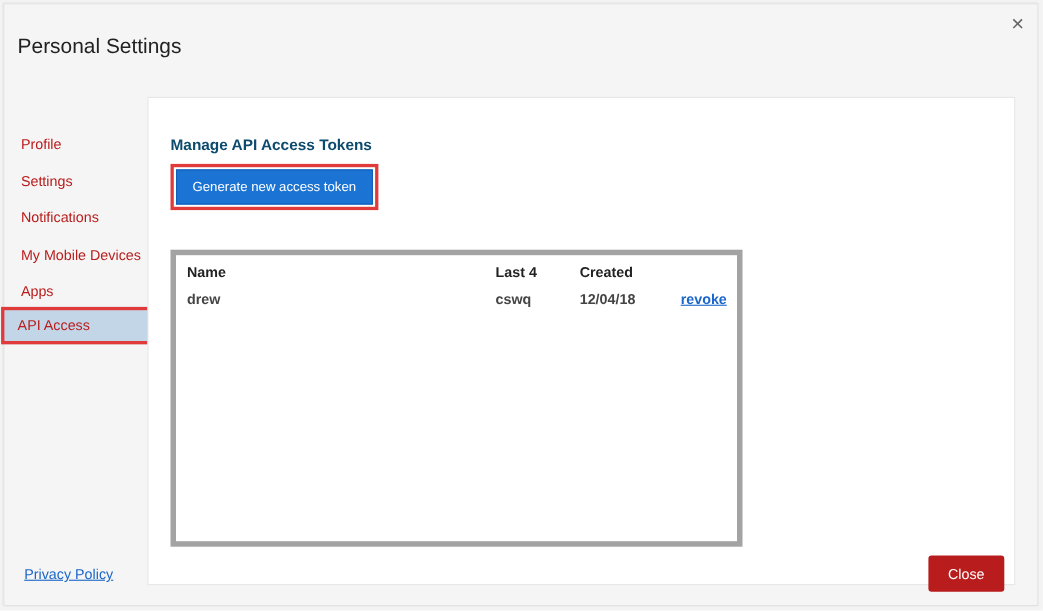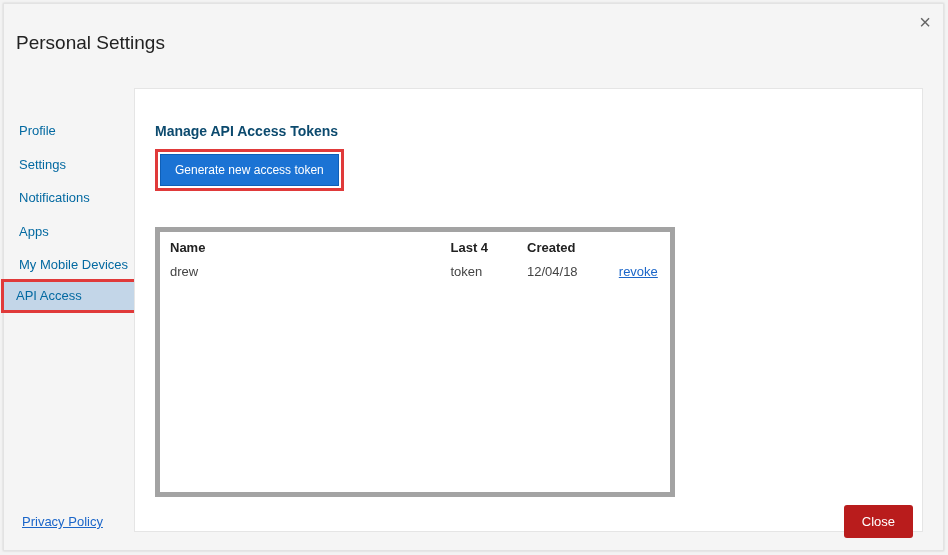--- a/index.html
+++ b/index.html
@@ -45,21 +45,21 @@
   }
   .sidebar {
     width: 130px;
     flex-shrink: 0;
     padding-top: 60px;
   }
   .sidebar-item {
     display: block;
     padding: 9px 0 9px 15px;
     font-size: 13px;
-    color: #0369a1;
+    color: #b91c1c;
     cursor: pointer;
     line-height: 1.2;
   }
   .sidebar-item.active {
     background: #c3d6e8;
     border: 3px solid #e03a3a;
     margin: -3px;
     padding: 6px 0 6px 12px;
   }
   .main-panel {
@@ -105,20 +105,21 @@
   table.token-table th {
     text-align: left;
     font-weight: bold;
     padding: 8px 8px 6px 10px;
     color: #222;
   }
   table.token-table td {
     padding: 3px 8px 6px 10px;
     color: #444;
     vertical-align: top;
+    font-weight: bold;
   }
   .col-name   { width: 55%; }
   .col-last4  { width: 15%; }
   .col-created{ width: 18%; }
   .col-action { width: 12%; }
   a.revoke-link {
     color: #1b66c9;
     text-decoration: underline;
     cursor: pointer;
   }
@@ -156,22 +157,22 @@
   <span class="close-icon">×</span>
 
   <h1 class="title">Personal Settings</h1>
 
   <div class="content-wrap">
 
     <div class="sidebar">
       <span class="sidebar-item">Profile</span>
       <span class="sidebar-item">Settings</span>
       <span class="sidebar-item">Notifications</span>
+      <span class="sidebar-item">My Mobile Devices</span>
       <span class="sidebar-item">Apps</span>
-      <span class="sidebar-item">My Mobile Devices</span>
       <span class="sidebar-item active">API Access</span>
     </div>
 
     <div class="main-panel">
       <p class="panel-title">Manage API Access Tokens</p>
 
       <span class="gen-btn-wrap">
         <span class="generate-btn">Generate new access token</span>
       </span>
 
@@ -181,21 +182,21 @@
             <tr>
               <th class="col-name">Name</th>
               <th class="col-last4">Last 4</th>
               <th class="col-created">Created</th>
               <th class="col-action"></th>
             </tr>
           </thead>
           <tbody>
             <tr>
               <td>drew</td>
-              <td>token</td>
+              <td>cswq</td>
               <td>12/04/18</td>
               <td><a class="revoke-link">revoke</a></td>
             </tr>
           </tbody>
         </table>
       </div>
     </div>
   </div>
 
   <div class="footer">

